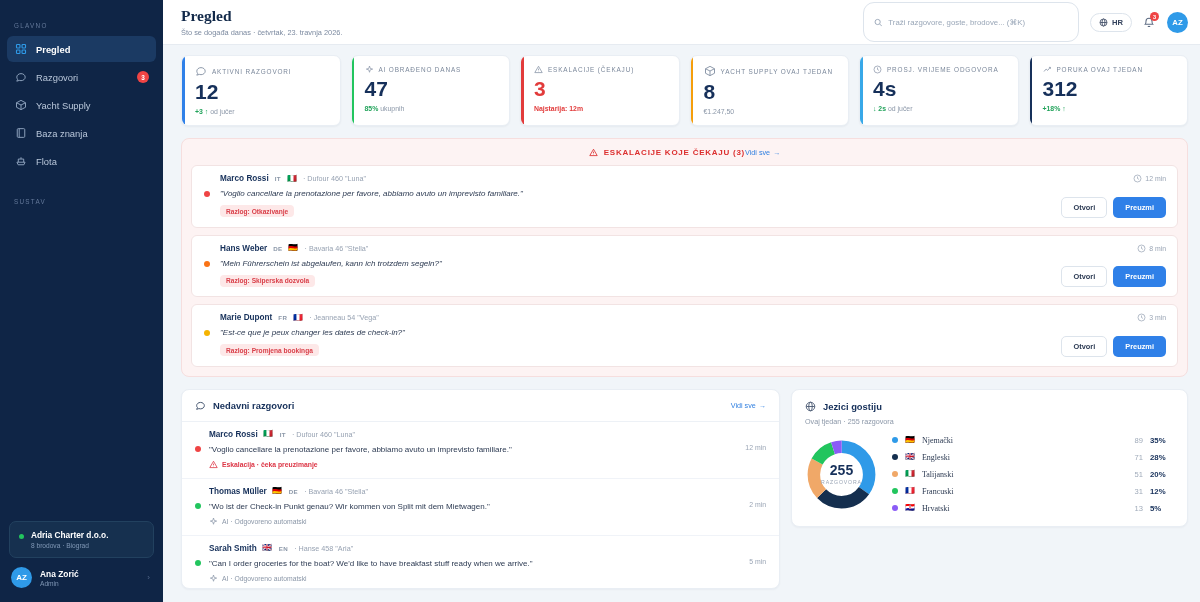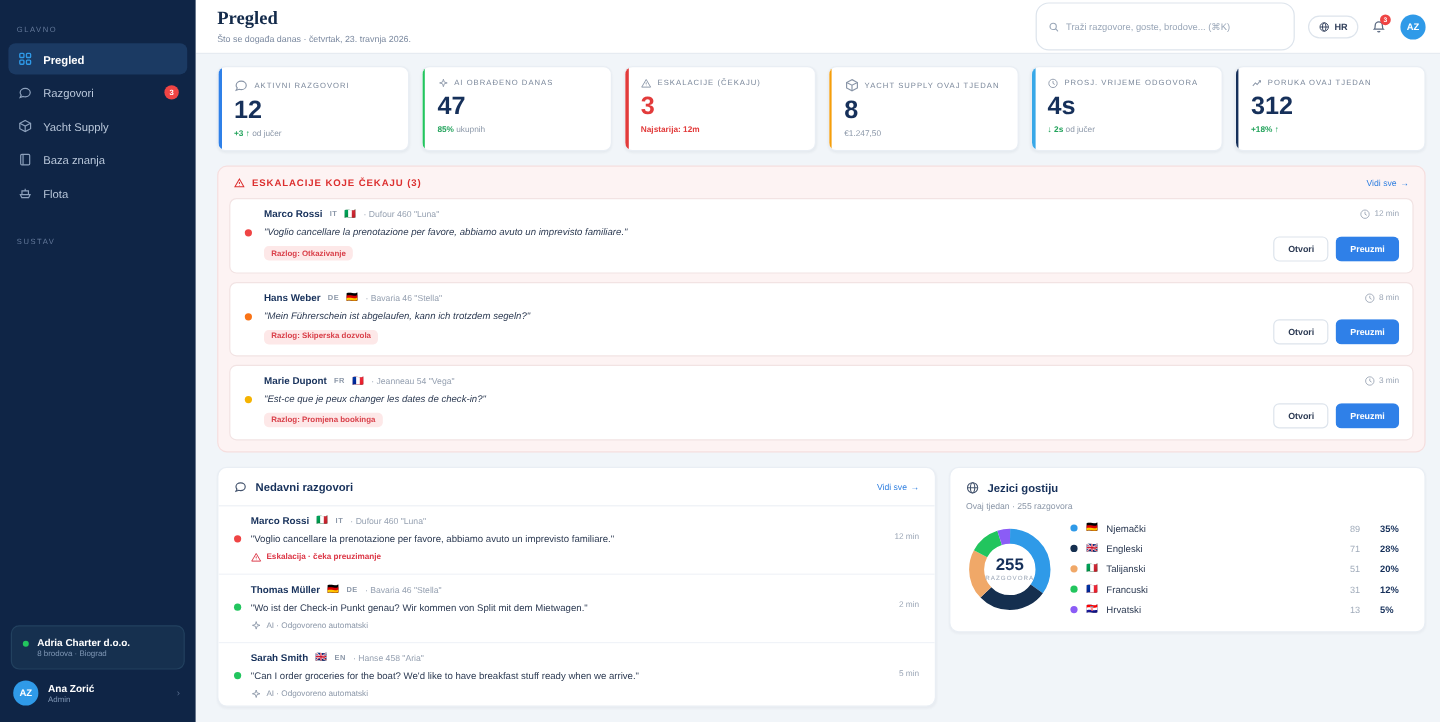--- a/index.html
+++ b/index.html
@@ -124,21 +124,21 @@
   .stat-foot { font-size: 6.9px; color: #8b97a8; margin-top: 5px; }
   .up { color: #22a35b; font-weight: 700; }
   .danger { color: #e23b3b; font-weight: 700; }
 
   
   .esc-panel {
     background: #fdf3f3; border: 1px solid #f6dede; border-radius: 8px;
     margin-bottom: 12px; overflow: hidden;
   }
   .esc-head {
-    display: flex; align-items: center; justify-content: space-between;
+    display: flex; align-items: center; justify-content: center;
     padding: 9px 13px 8px 13px;
   }
   .esc-head-left { display: flex; align-items: center; gap: 6px; }
   .esc-title { font-size: 8px; font-weight: 700; letter-spacing: .75px; color: #dc2f2f; }
   .see-all { font-size: 7.2px; color: #2f7fe0; cursor: pointer; display:flex; align-items:center; gap:3px; }
   .esc-list { padding: 0 9px 9px 9px; display: flex; flex-direction: column; gap: 7px; }
   .esc-item {
     background: #fff; border: 1px solid #f2e3e3; border-radius: 6px;
     padding: 8px 11px 9px 11px; display: flex; position: relative;
   }
@@ -202,22 +202,22 @@
   .donut-wrap { position: relative; width: 73px; height: 73px; flex: 0 0 73px; }
   .donut-center {
     position: absolute; inset: 0; display: flex; flex-direction: column;
     align-items: center; justify-content: center;
   }
   .donut-num { font-size: 14px; font-weight: 700; color: #16305a; line-height: 1; }
   .donut-cap { font-size: 5.2px; letter-spacing: .85px; color: #9aa5b5; margin-top: 2px; }
   .lang-rows { flex: 1 1 auto; display: flex; flex-direction: column; gap: 8px; }
   .lang-row { display: flex; align-items: center; gap: 7px; font-size: 8px; }
   .sw { width: 6px; height: 6px; border-radius: 50%; flex: 0 0 6px; }
-  .lang-name { color: #2c3a52; flex: 1 1 auto; }
-  .lang-count { color: #a0abba; font-size: 7.6px; width: 18px; }
+  .lang-name { color: #2c3a52; flex: 1 1 auto; font-family: Liberation Serif, serif; }
+  .lang-count { color: #a0abba; font-size: 7.6px; width: 18px; text-align: right; }
   .lang-pct { color: #16305a; font-weight: 700; font-size: 7.8px; width: 24px; text-align: left; }
   svg { display: block; }
 </style>
 </head>
 <body>
 
 <div class="app">
 
   <aside class="sidebar">
 

